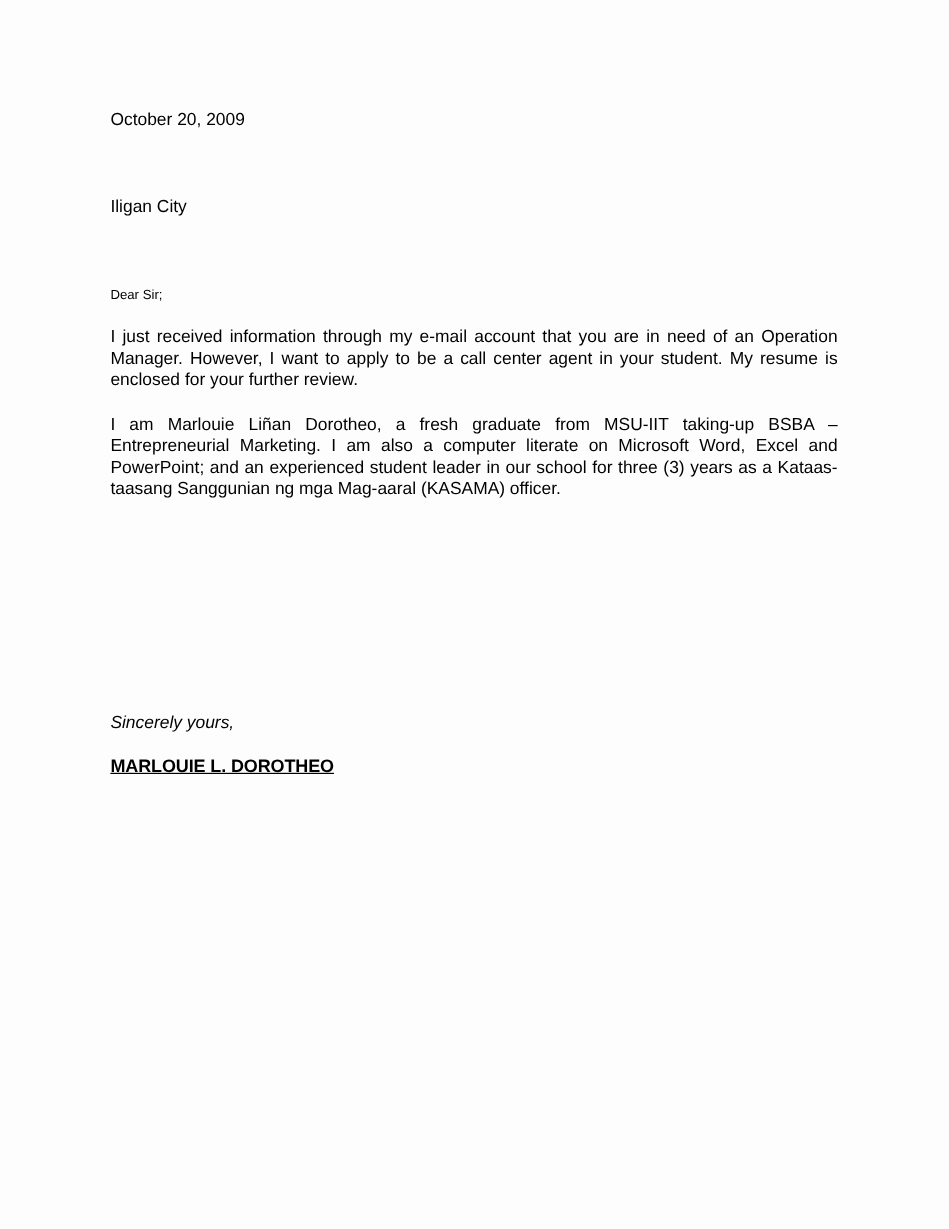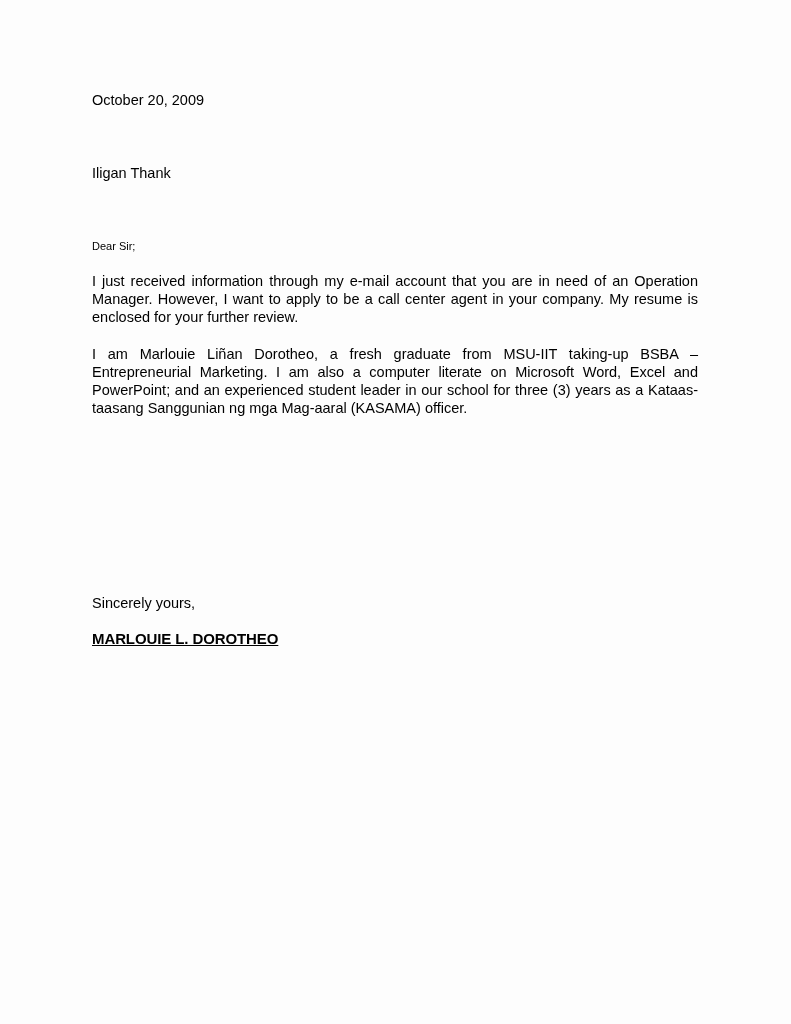--- a/index.html
+++ b/index.html
@@ -82,20 +82,21 @@
   .closing-block {
     position: absolute;
     top: 594px;
     left: 0;
     width: 606px;
   }
   .closing-line {
     font-size: 14.5px;
     line-height: 18px;
     white-space: nowrap;
+    font-style: italic;
   }
   .signature-name {
     position: absolute;
     top: 629px;
     left: 0;
     font-size: 15px;
     font-weight: bold;
     line-height: 19px;
     letter-spacing: -0.1px;
     white-space: nowrap;
@@ -104,27 +105,27 @@
 </style>
 </head>
 <body>
 
 <div class="page">
   <div class="letter-body">
 
     <div class="line-date">October 20, 2009</div>
 
     <div class="recipient-block">
-      <div class="recipient-address">Iligan Thank</div>
+      <div class="recipient-address">Iligan City</div>
     </div>
 
     <div class="salutation">Dear Sir;</div>
 
     <div class="paragraphs">
-      <p class="para">I just received information through my e-mail account that you are in need of an Operation Manager. However, I want to apply to be a call center agent in your company. My resume is enclosed for your further review.</p>
+      <p class="para">I just received information through my e-mail account that you are in need of an Operation Manager. However, I want to apply to be a call center agent in your student. My resume is enclosed for your further review.</p>
       <p class="para">I am Marlouie Liñan Dorotheo, a fresh graduate from MSU-IIT taking-up BSBA – Entrepreneurial Marketing. I am also a computer literate on Microsoft Word, Excel and PowerPoint; and an experienced student leader in our school for three (3) years as a Kataas-taasang Sanggunian ng mga Mag-aaral (KASAMA) officer.</p>
     </div>
 
     <div class="closing-block">
       <div class="closing-line">Sincerely yours,</div>
     </div>
 
     <div class="signature-name">MARLOUIE L. DOROTHEO</div>
 
   </div>

